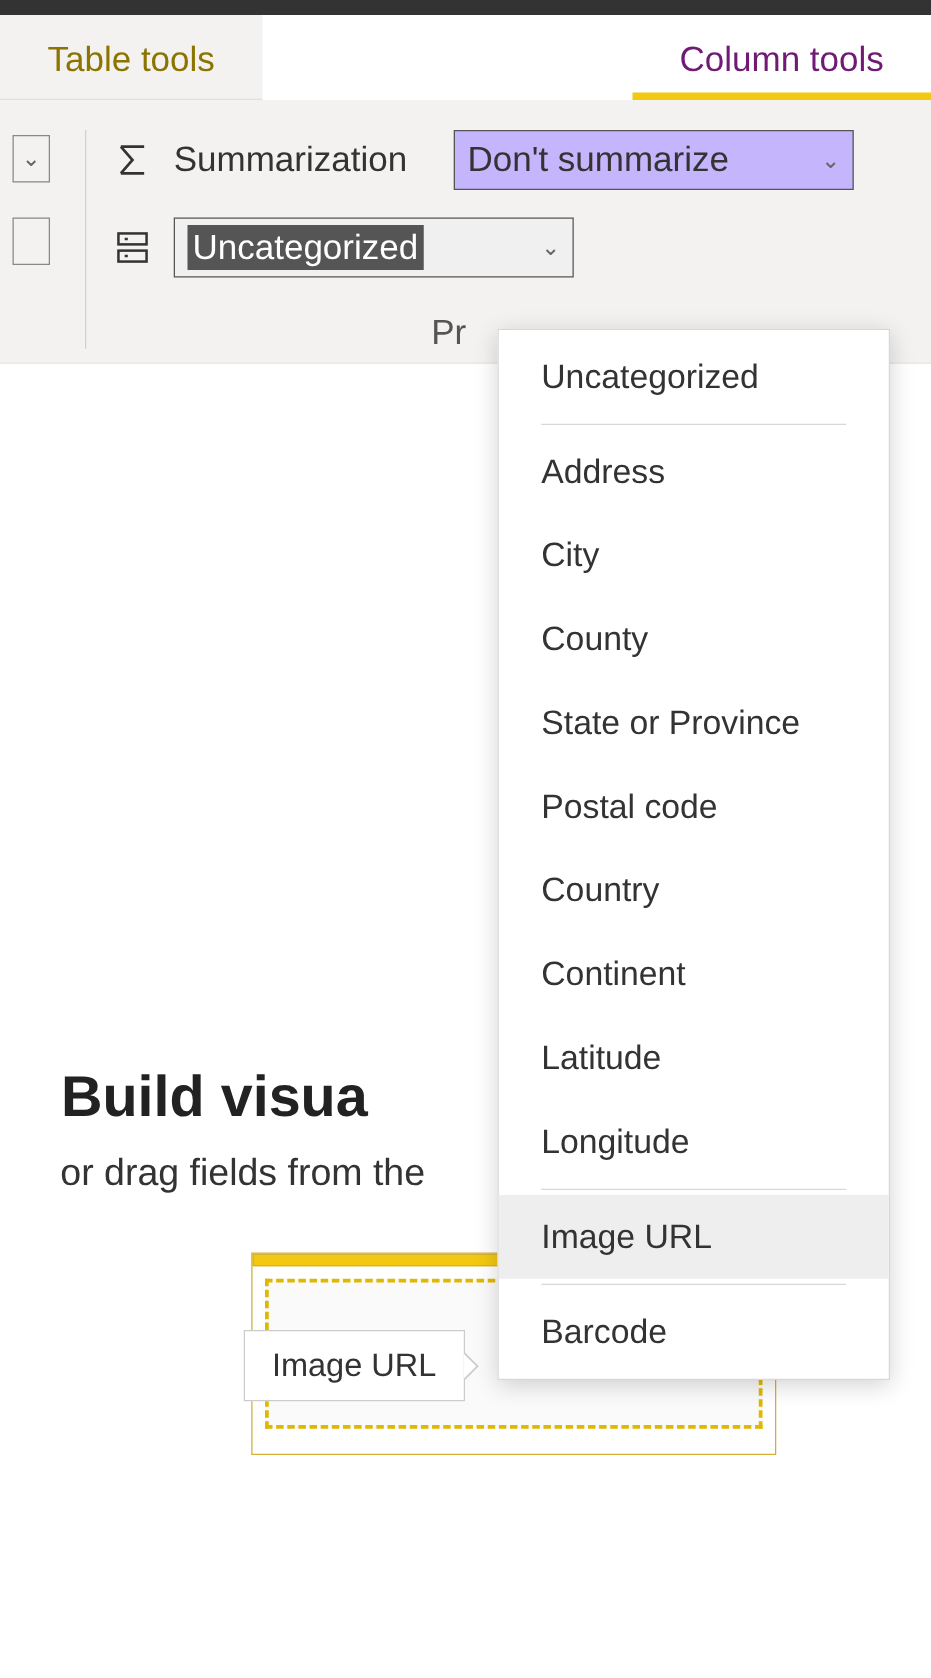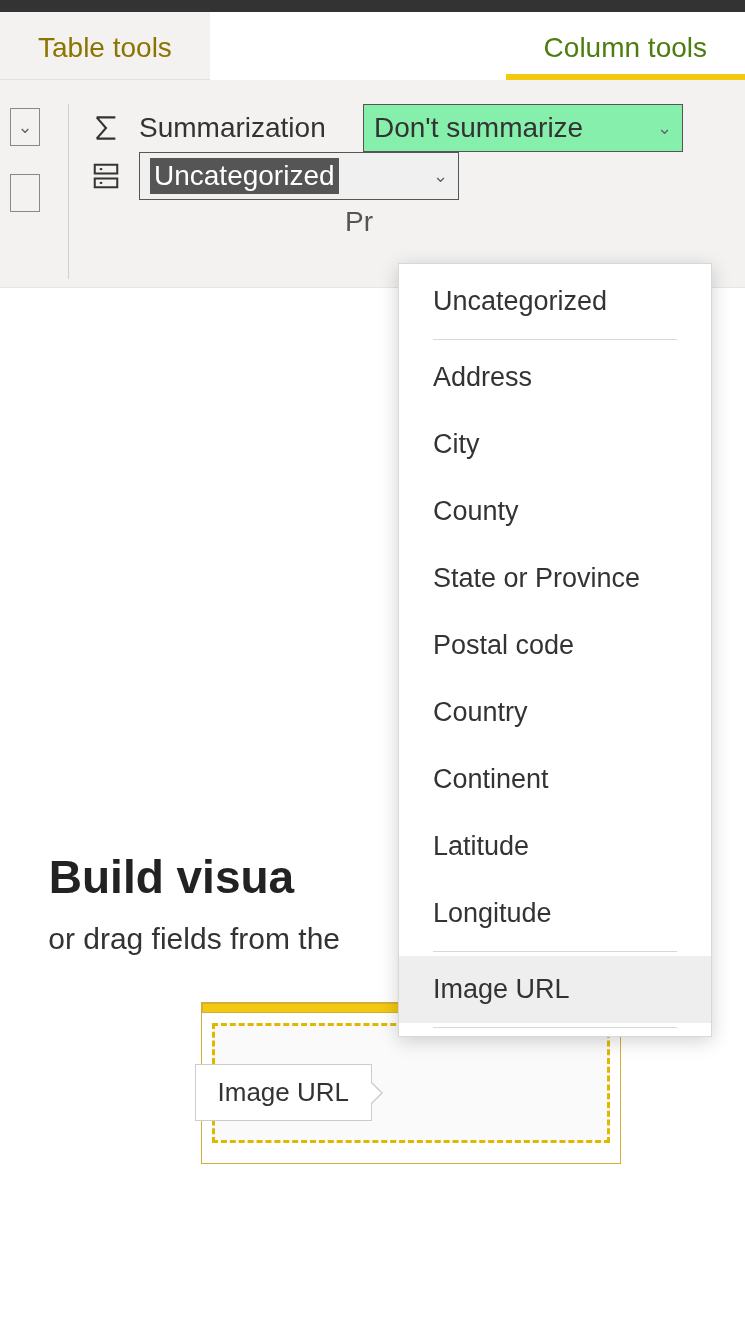--- a/index.html
+++ b/index.html
@@ -27,21 +27,21 @@
       color: #8b7500;
       cursor: pointer;
       position: relative;
       background: #fff;
     }
     .tab.inactive {
       background: #f3f2f1;
       box-shadow: inset 0 -1px 0 #e0e0e0;
     }
     .tab.active {
-      color: #4d7c0f;
+      color: #701a75;
       font-weight: 400;
     }
     .tab.active::after {
       content: "";
       position: absolute;
       left: 0;
       right: 0;
       bottom: 0;
       height: 6px;
       background: #f2c811;
@@ -78,20 +78,21 @@
     .divider-v {
       width: 1px;
       background: #d0d0d0;
       margin: 0 18px;
       height: 175px;
     }
     .ribbon-main {
       flex: 1;
       display: flex;
       flex-direction: column;
+      gap: 22px;
     }
     .ribbon-row {
       display: flex;
       align-items: center;
       gap: 14px;
     }
     .ribbon-icon {
       width: 38px;
       height: 38px;
       display: flex;
@@ -104,21 +105,21 @@
       width: 210px;
     }
     .ribbon-select {
       border: 1px solid #555;
       height: 48px;
       width: 320px;
       display: flex;
       align-items: center;
       justify-content: space-between;
       padding: 0 10px 0 10px;
-      background: #86efac;
+      background: #c4b5fd;
       font-size: 28px;
       color: #333;
     }
     .ribbon-select.open .sel-text {
       background: #555;
       color: #fff;
       padding: 2px 4px;
     }
     .ribbon-select.open {
       background: #f0f0f0;
@@ -292,20 +293,21 @@
     <div class="dd-item">County</div>
     <div class="dd-item">State or Province</div>
     <div class="dd-item">Postal code</div>
     <div class="dd-item">Country</div>
     <div class="dd-item">Continent</div>
     <div class="dd-item">Latitude</div>
     <div class="dd-item">Longitude</div>
     <div class="dd-sep"></div>
     <div class="dd-item hover">Image URL</div>
     <div class="dd-sep"></div>
+    <div class="dd-item">Barcode</div>
   </div>
 
 <div class="canvas">
   <div class="build-title">
     <span>Build visua</span>
     <span style="display:inline-block;width:310px"></span>
     <span>ata</span>
   </div>
   <div class="build-sub">
     <span>or drag fields from the</span>

